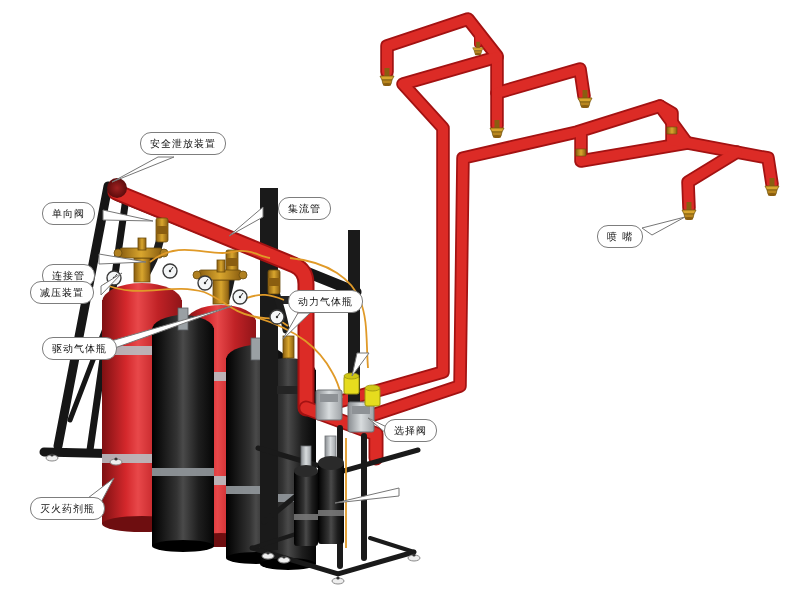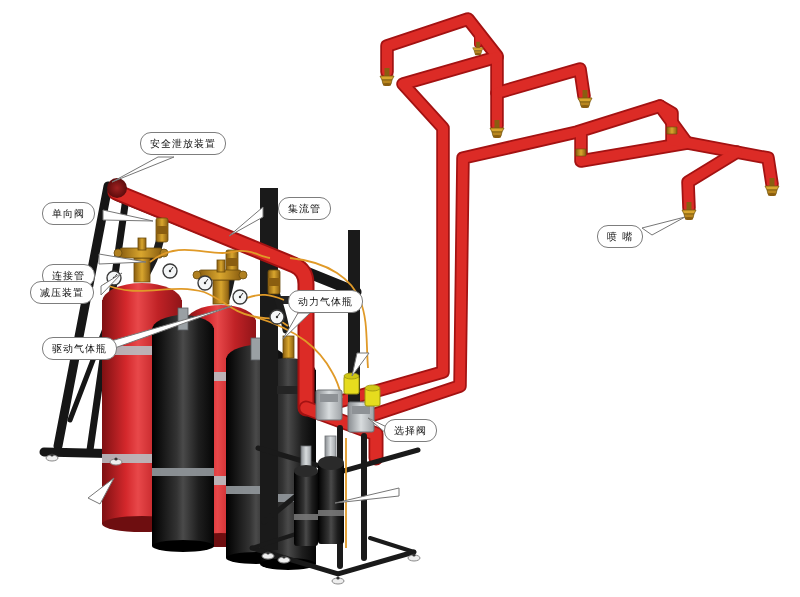--- a/index.html
+++ b/index.html
@@ -248,13 +248,14 @@
 
   <div class="lbl" style="left:140px;top:132px">安全泄放装置</div>
   <div class="lbl" style="left:42px;top:202px">单向阀</div>
   <div class="lbl" style="left:42px;top:264px">连接管</div>
   <div class="lbl" style="left:30px;top:281px">减压装置</div>
   <div class="lbl" style="left:42px;top:337px">驱动气体瓶</div>
   <div class="lbl" style="left:278px;top:197px">集流管</div>
   <div class="lbl" style="left:288px;top:290px">动力气体瓶</div>
   <div class="lbl" style="left:384px;top:419px">选择阀</div>
   <div class="lbl" style="left:597px;top:225px">喷  嘴</div>
+  <div class="lbl" style="left:30px;top:497px">灭火药剂瓶</div>
 </div>
 
 </body></html>

